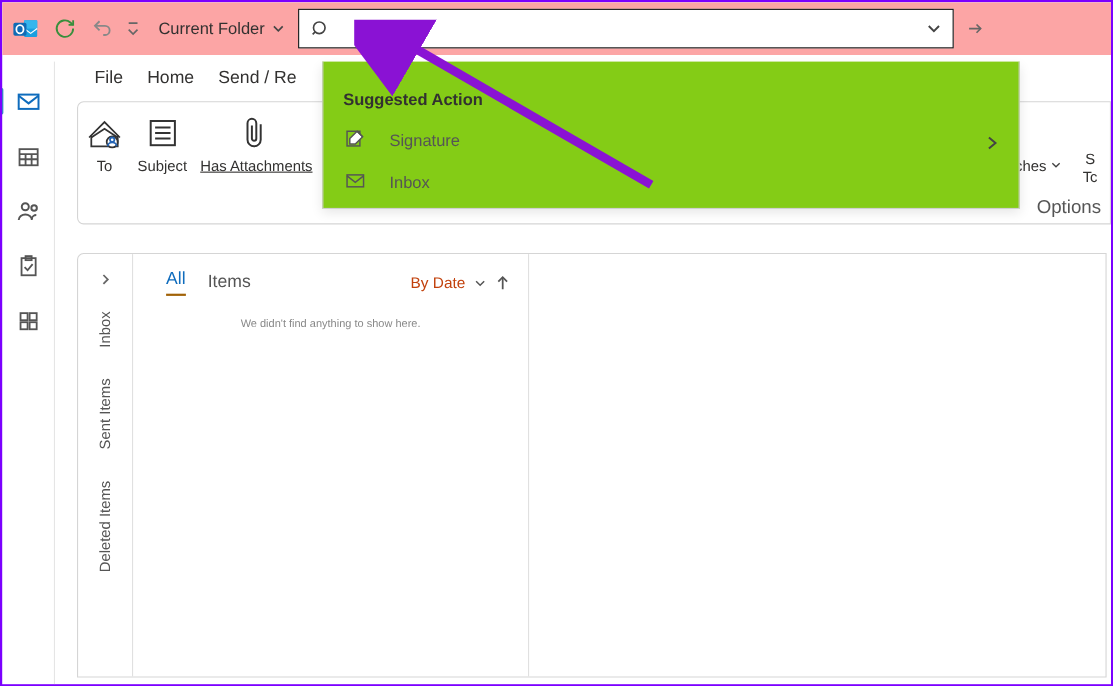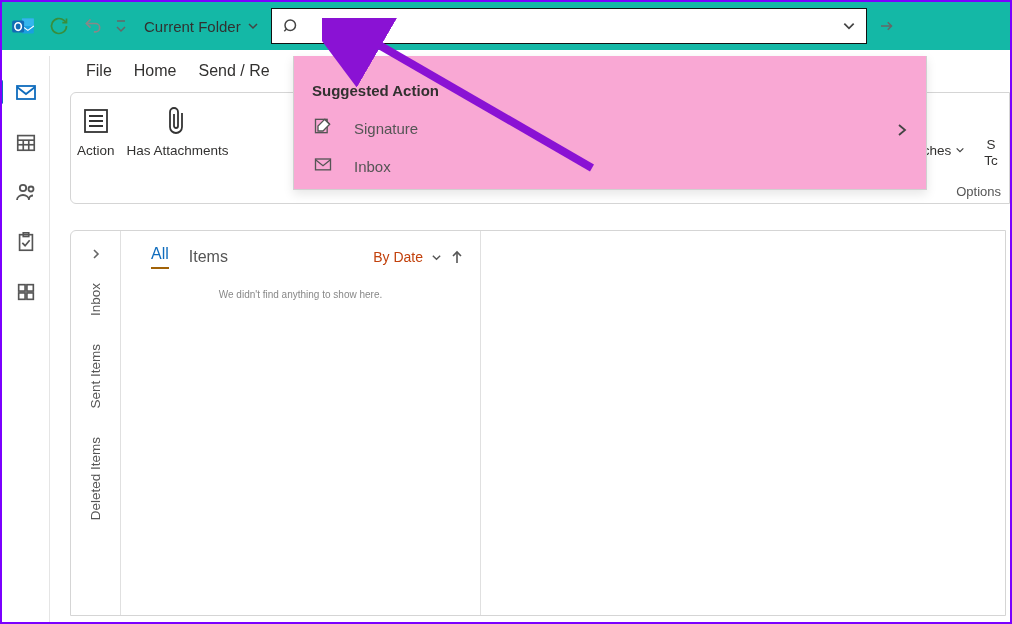--- a/index.html
+++ b/index.html
@@ -14,21 +14,21 @@
     border: 2px solid #7b00ff;
     position: relative;
   }
   
   .topbar {
     height: 48px;
     display: flex;
     align-items: center;
     padding: 0 6px;
     gap: 0;
-    background: #14b8a6;
+    background: #fca5a5;
   }
   .top-icon {
     width: 34px; height: 36px;
     display: flex; align-items: center; justify-content: center;
     color: #444;
   }
   .outlook-logo { width: 30px; height: 30px; margin-right: 4px; }
   .scope-dd {
     display: flex; align-items: center;
     padding: 0 12px;
@@ -62,21 +62,21 @@
     display: flex; align-items: center; gap: 22px;
     font-size: 16px;
   }
   .menubar span { cursor: pointer; }
   
   .suggestions {
     position: absolute;
     top: 54px;
     left: 291px;
     width: 634px;
-    background: #f9a8d4;
+    background: #84cc16;
     border: 1px solid #d0d0d0;
     border-top: none;
     box-shadow: 0 4px 10px rgba(0,0,0,0.1);
     z-index: 50;
     padding-bottom: 6px;
   }
   .sugg-title {
     padding: 26px 18px 8px 18px;
     font-weight: 600;
     font-size: 15px;
@@ -132,21 +132,21 @@
     display:flex; flex-direction:column; align-items:center;
     padding: 10px 6px 0 6px;
     font-size: 13.5px;
   }
   .ribbon-group .icon { width: 36px; height: 36px; display:flex;align-items:center;justify-content:center; margin-bottom:4px;}
   .ribbon-group .lbl { text-align:center; line-height:1.2; }
   .ribbon-right {
     margin-left:auto; display:flex; align-items:flex-start;
   }
   .ribbon-grp-label {
-    position:absolute; bottom:4px; right:8px; font-size:13px; color:#555;
+    position:absolute; bottom:4px; right:8px; font-size:17px; color:#555;
   }
   
   .workspace {
     position:absolute;
     top: 228px;
     left: 68px;
     right: 4px;
     bottom: 6px;
     border:1px solid #d5d5d5;
     border-radius: 6px 0 0 0;
@@ -308,36 +308,49 @@
         <rect x="13" y="4" width="7" height="7"></rect>
         <rect x="4" y="13" width="7" height="7"></rect>
         <rect x="13" y="13" width="7" height="7"></rect>
       </svg>
   </div>
 </div>
 
 <div class="ribbon">
   <div class="ribbon-group">
     <span class="icon">
+      <svg width="36" height="32" viewBox="0 0 36 32" fill="none" stroke="#333" stroke-width="1.6">
+          <polyline points="4,20 18,6 32,20"></polyline>
+          <polyline points="6,18 6,28 30,28 30,18"></polyline>
+          <polyline points="6,20 18,12 30,20"></polyline>
+          <circle cx="25" cy="24" r="5" fill="#fff"></circle>
+          <circle cx="25" cy="22" r="2" stroke="#2464b4"></circle>
+          <path d="M21 28c0-2 2-3.5 4-3.5s4 1.5 4 3.5" stroke="#2464b4"></path>
+        </svg>
+    </span>
+    <span class="lbl">To</span>
+  </div>
+  <div class="ribbon-group">
+    <span class="icon">
       <svg width="30" height="30" viewBox="0 0 30 30" fill="none" stroke="#333" stroke-width="1.8">
           <rect x="4" y="4" width="22" height="22"></rect>
           <line x1="8" y1="10" x2="22" y2="10"></line>
           <line x1="8" y1="15" x2="22" y2="15"></line>
           <line x1="8" y1="20" x2="22" y2="20"></line>
         </svg>
     </span>
-    <span class="lbl">Action</span>
+    <span class="lbl">Subject</span>
   </div>
   <div class="ribbon-group">
     <span class="icon">
       <svg width="26" height="32" viewBox="0 0 24 32" fill="none" stroke="#333" stroke-width="1.8">
           <path d="M16 8v14a6 6 0 0 1-12 0V7a4 4 0 0 1 8 0v14a2 2 0 0 1-4 0V9"></path>
         </svg>
     </span>
-    <span class="lbl" style="white-space:pre-line;">Has Attachments</span>
+    <span class="lbl" style="white-space:pre-line;text-decoration:underline;">Has Attachments</span>
   </div>
   <div class="ribbon-right">
     <div class="ribbon-group" style="padding-left:2px;padding-right:2px;">
       <span class="icon">
         <svg width="30" height="30" viewBox="0 0 30 30" fill="none" stroke="#333" stroke-width="1.8">
             <circle cx="17" cy="13" r="8"></circle>
             <line x1="11" y1="19" x2="5" y2="25"></line>
             <path d="M8 8 A11 11 0 0 0 6 15"></path>
             <polyline points="5,7 8,8 7,11"></polyline>
           </svg>

